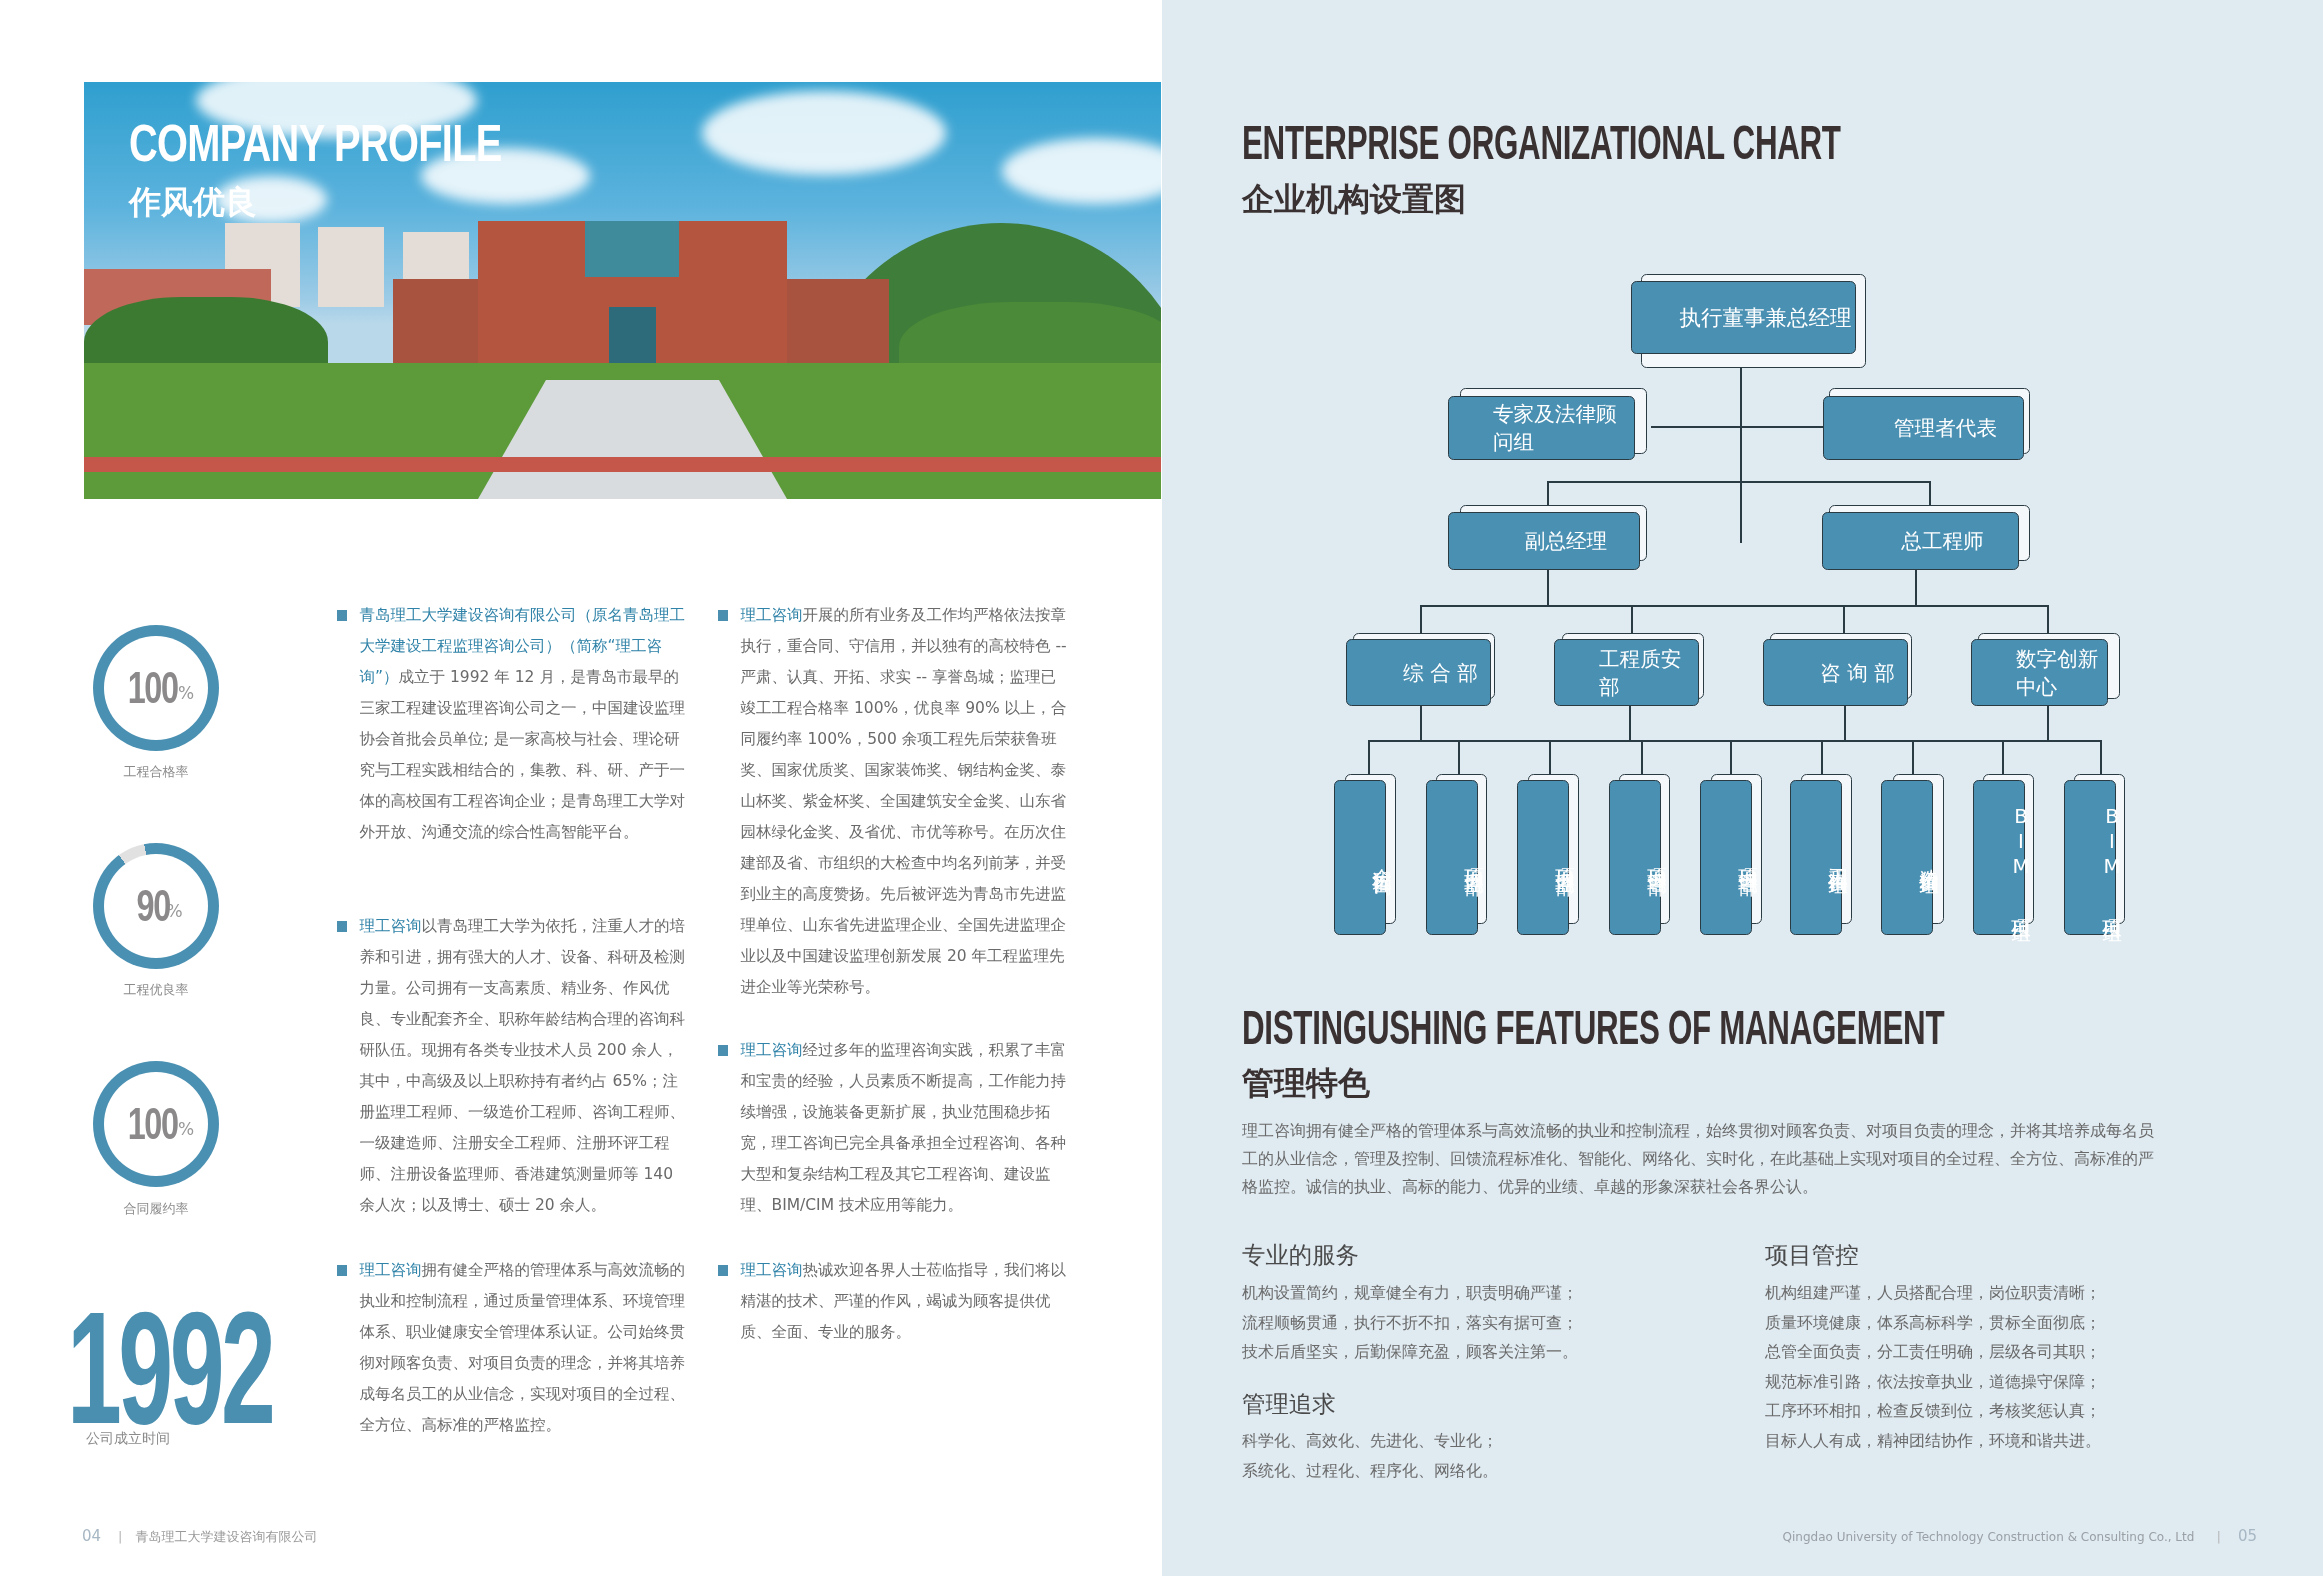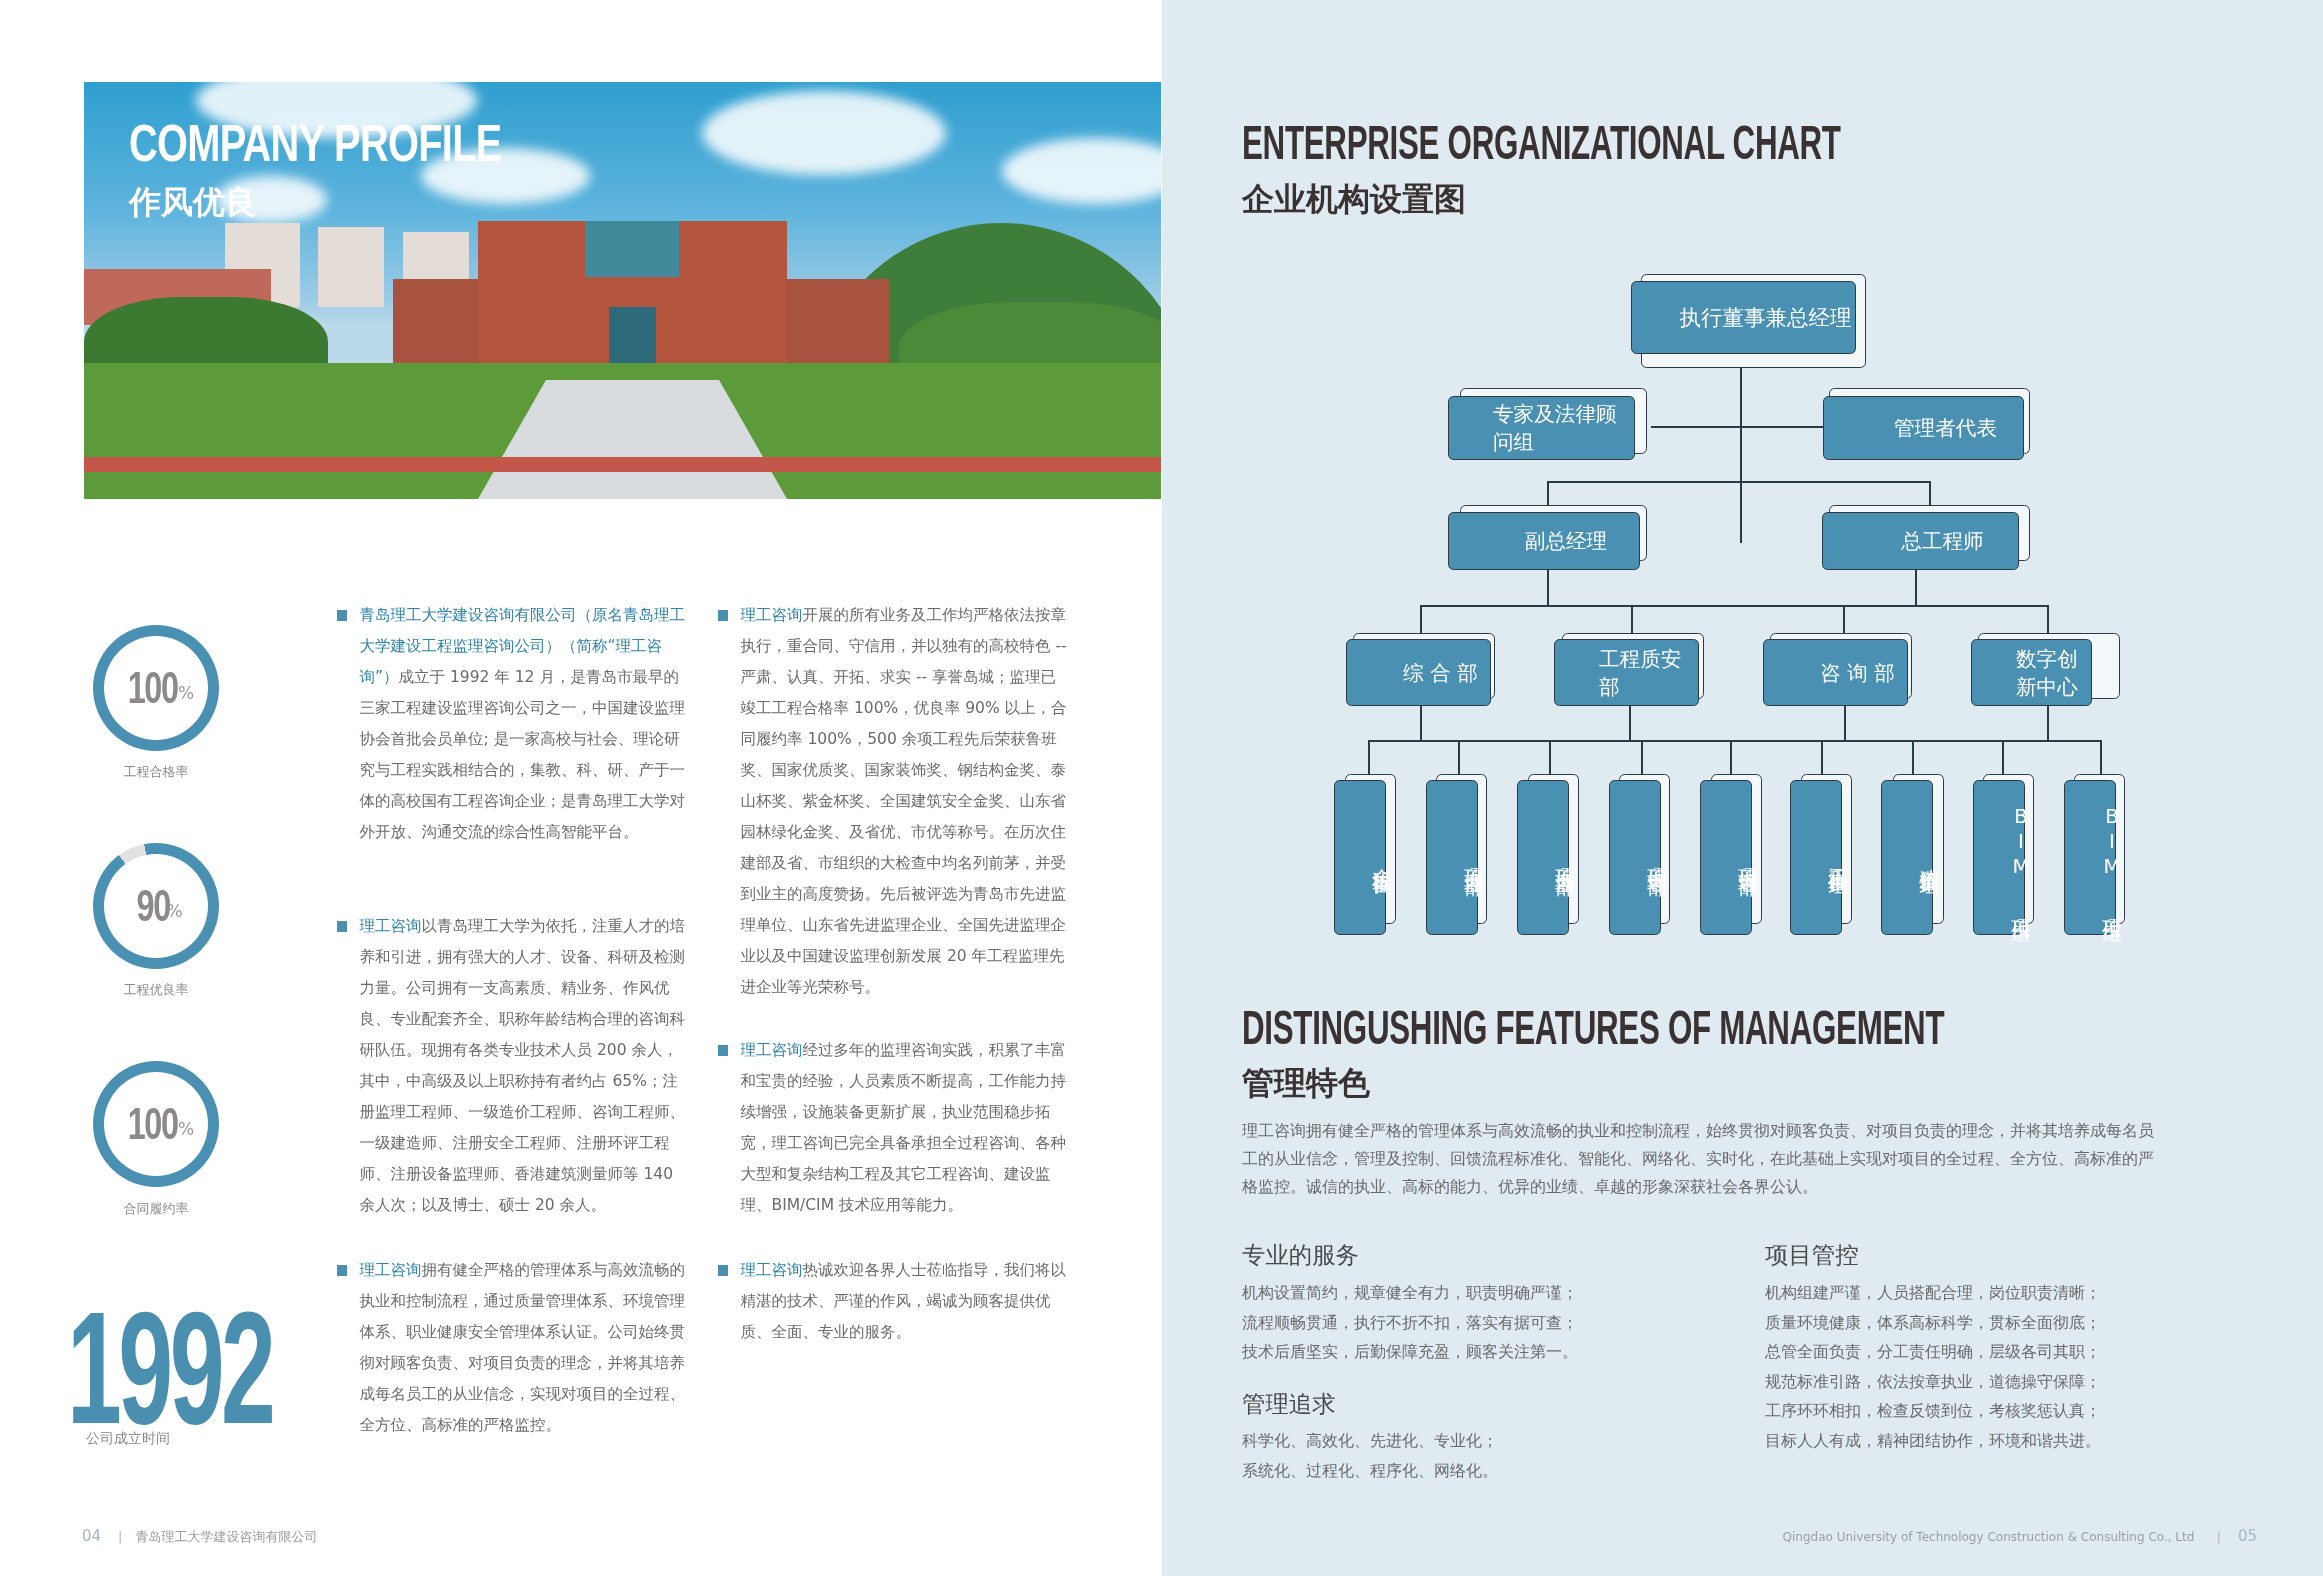--- a/index.html
+++ b/index.html
@@ -218,21 +218,21 @@
   </div>
 <div class="node-shadow" style="left:1562px;top:633px;width:142px;height:66px;"></div>
 <div class="node" style="left:1554px;top:639px;width:145px;height:67px;">
     <span>工程质安部</span>
   </div>
 <div class="node-shadow" style="left:1770px;top:633px;width:142px;height:66px;"></div>
 <div class="node" style="left:1763px;top:639px;width:145px;height:67px;">
     <span>咨 询 部</span>
   </div>
 <div class="node-shadow" style="left:1978px;top:633px;width:142px;height:66px;"></div>
-<div class="node" style="left:1971px;top:639px;width:121px;height:67px;">
+<div class="node" style="left:1971px;top:639px;width:137px;height:67px;">
     <span>数字创新中心</span>
   </div>
 
 <div class="node-shadow" style="left:1345px;top:774px;width:51px;height:150px;"></div>
 <div class="node vnode" style="left:1334px;top:780px;width:52px;height:155px;">
     <span>全过程咨询</span>
   </div>
 <div class="node-shadow" style="left:1436px;top:774px;width:51px;height:150px;"></div>
 <div class="node vnode" style="left:1426px;top:780px;width:52px;height:155px;">
     <span>项目监理部</span>

